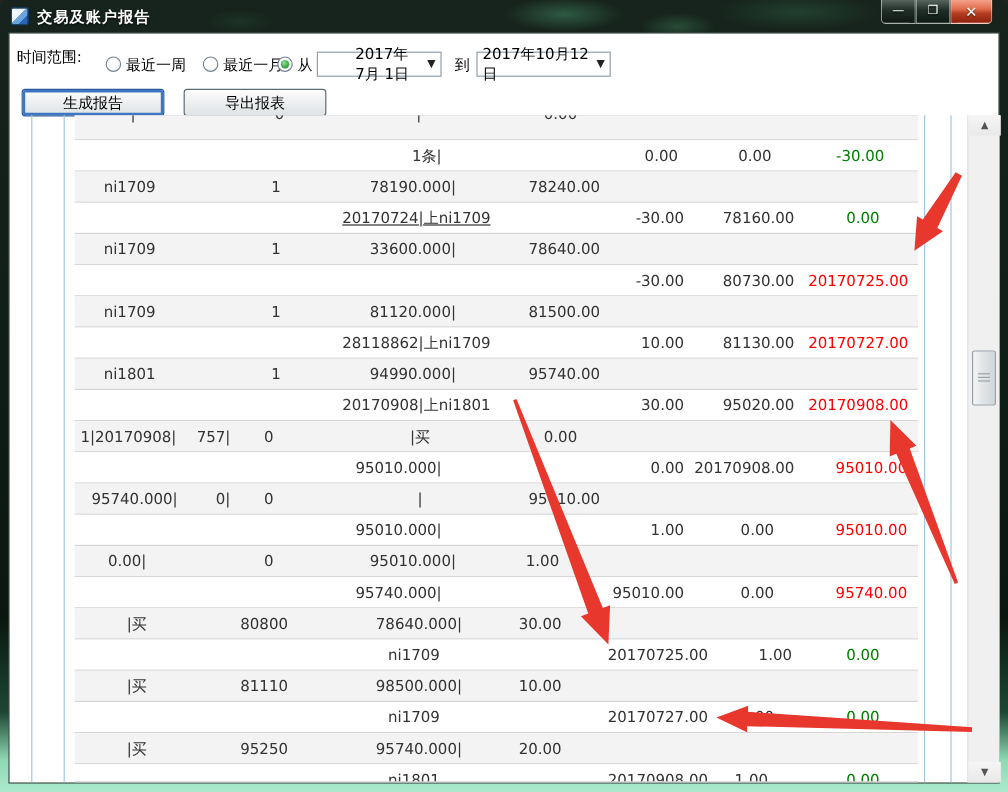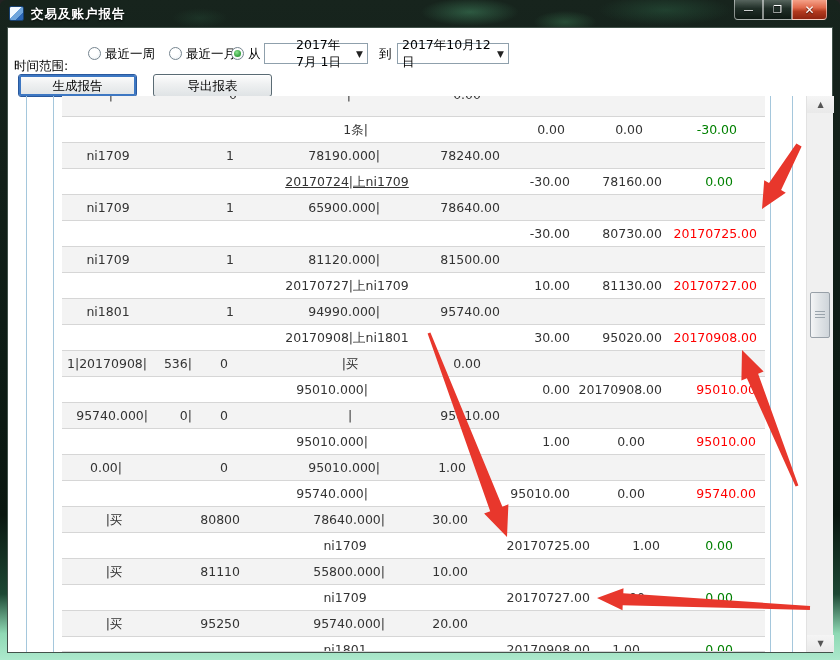--- a/index.html
+++ b/index.html
@@ -80,21 +80,21 @@
     <div class="title-text">交易及账户报告</div>
     <div class="caption-buttons">
       <div class="cap-btn first">—</div>
       <div class="cap-btn">❐</div>
       <div class="cap-btn close">✕</div>
     </div>
   </div>
 
   <div class="client">
 
-    <div class="lbl" style="left:6px;top:30px;">时间范围:</div>
+    <div class="lbl" style="left:6px;top:12px;">时间范围:</div>
     <div class="radio" style="left:80px;top:19px;"></div>
     <div class="lbl" style="left:97px;top:18px;">最近一周</div>
     <div class="radio" style="left:161px;top:19px;"></div>
     <div class="lbl" style="left:178px;top:18px;font-family:Liberation Serif, serif;">最近一月</div>
     <div class="radio on" style="left:223px;top:19px;">
         <div class="dot"></div>
       </div>
     <div class="lbl" style="left:240px;top:18px;">从</div>
     <div class="combo" style="left:256px;top:15px;width:104px;padding-left:31px;">
       <span>2017年 7月 1日</span>
@@ -136,55 +136,55 @@
           </div>
           <div class="trow w">
             <span class="cell ctr" style="left: 285px; text-decoration: underline;">20170724|上ni1709</span>
             <span class="cell" style="right: 195px;">-30.00</span>
             <span class="cell" style="right: 103px;">78160.00</span>
             <span class="cell green" style="right: 32px;">0.00</span>
           </div>
           <div class="trow g">
             <span class="cell ctr" style="left: 46px;">ni1709</span>
             <span class="cell" style="right: 531px;">1</span>
-            <span class="cell" style="right: 385px;">65900.000|</span>
+            <span class="cell" style="right: 385px;">33600.000|</span>
             <span class="cell" style="right: 265px;">78640.00</span>
           </div>
           <div class="trow w">
             <span class="cell" style="right: 195px;">-30.00</span>
             <span class="cell" style="right: 103px;">80730.00</span>
             <span class="cell red" style="right: 8px;">20170725.00</span>
           </div>
           <div class="trow g">
             <span class="cell ctr" style="left: 46px;">ni1709</span>
             <span class="cell" style="right: 531px;">1</span>
             <span class="cell" style="right: 385px;">81120.000|</span>
             <span class="cell" style="right: 265px;">81500.00</span>
           </div>
           <div class="trow w">
-            <span class="cell ctr" style="left: 285px;">20170727|上ni1709</span>
+            <span class="cell ctr" style="left: 285px;">28118862|上ni1709</span>
             <span class="cell" style="right: 195px;">10.00</span>
             <span class="cell" style="right: 103px;">81130.00</span>
             <span class="cell red" style="right: 8px;">20170727.00</span>
           </div>
           <div class="trow g">
             <span class="cell ctr" style="left: 46px;">ni1801</span>
             <span class="cell" style="right: 531px;">1</span>
             <span class="cell" style="right: 385px;">94990.000|</span>
             <span class="cell" style="right: 265px;">95740.00</span>
           </div>
           <div class="trow w">
             <span class="cell ctr" style="left: 285px;">20170908|上ni1801</span>
             <span class="cell" style="right: 195px;">30.00</span>
             <span class="cell" style="right: 103px;">95020.00</span>
             <span class="cell red" style="right: 8px;">20170908.00</span>
           </div>
           <div class="trow g">
             <span class="cell" style="right: 618px;">1|20170908|</span>
-            <span class="cell" style="right: 573px;">536|</span>
+            <span class="cell" style="right: 573px;">757|</span>
             <span class="cell" style="right: 537px;">0</span>
             <span class="cell ctr" style="left: 288px;">|买</span>
             <span class="cell" style="right: 284px;">0.00</span>
           </div>
           <div class="trow w">
             <span class="cell" style="right: 397px;">95010.000|</span>
             <span class="cell" style="right: 195px;">0.00</span>
             <span class="cell" style="right: 103px;">20170908.00</span>
             <span class="cell red" style="right: 9px;">95010.00</span>
           </div>
@@ -221,21 +221,21 @@
           </div>
           <div class="trow w">
             <span class="cell ctr" style="left: 283px;">ni1709</span>
             <span class="cell" style="right: 175px;">20170725.00</span>
             <span class="cell" style="right: 105px;">1.00</span>
             <span class="cell green" style="right: 32px;">0.00</span>
           </div>
           <div class="trow g">
             <span class="cell ctr" style="left: 52px;">|买</span>
             <span class="cell" style="right: 525px;">81110</span>
-            <span class="cell" style="right: 380px;">55800.000|</span>
+            <span class="cell" style="right: 380px;">98500.000|</span>
             <span class="cell" style="right: 297px;">10.00</span>
           </div>
           <div class="trow w">
             <span class="cell ctr" style="left: 283px;">ni1709</span>
             <span class="cell" style="right: 175px;">20170727.00</span>
             <span class="cell" style="right: 120px;">1.00</span>
             <span class="cell green" style="right: 32px;">0.00</span>
           </div>
           <div class="trow g">
             <span class="cell ctr" style="left: 52px;">|买</span>

